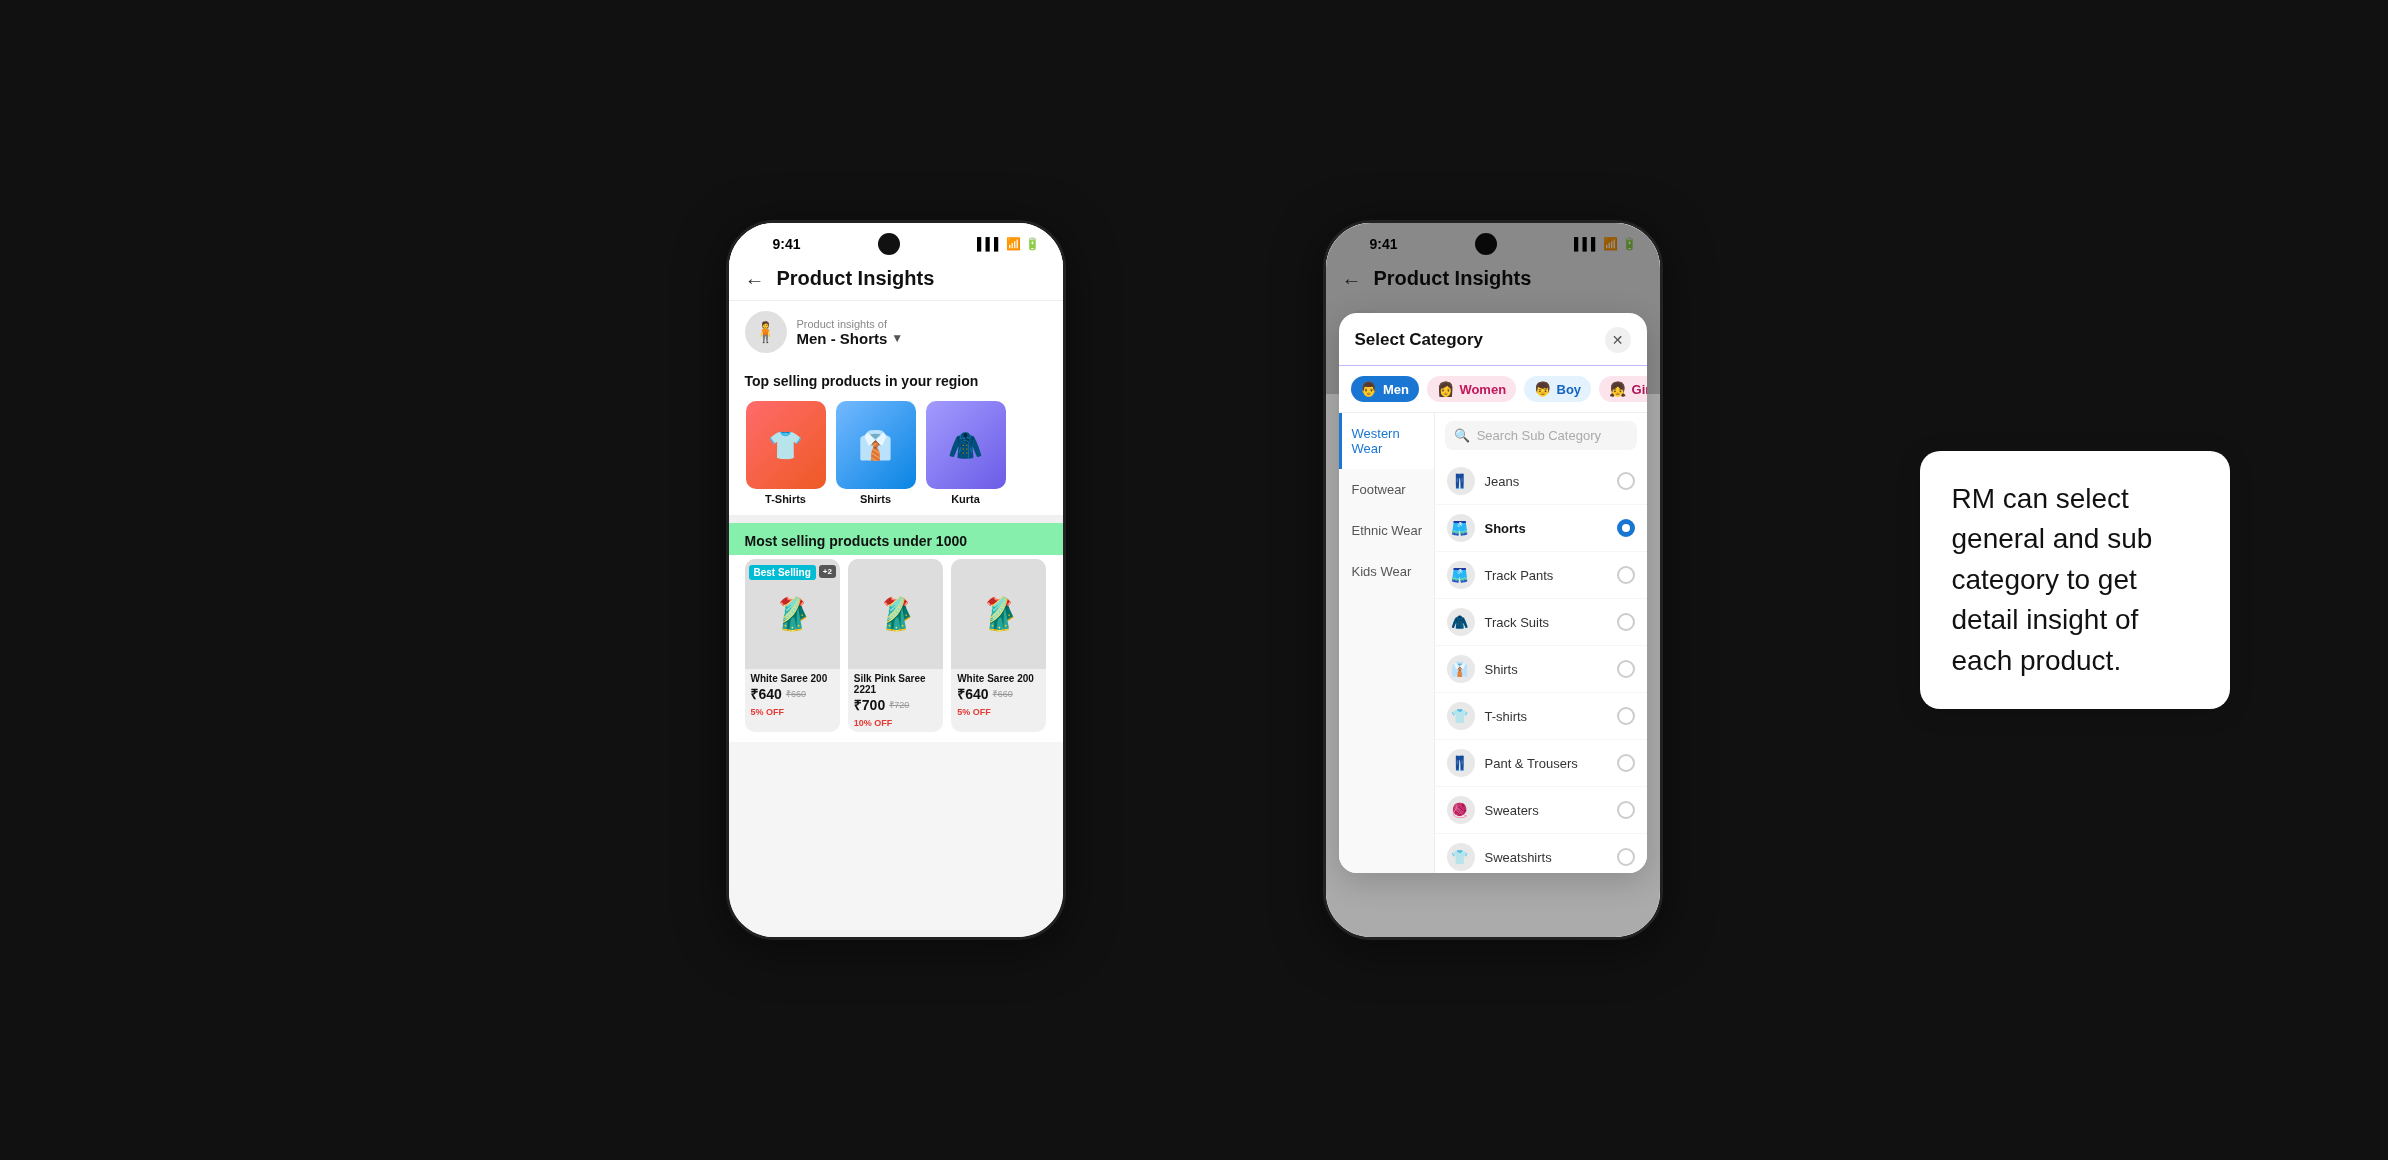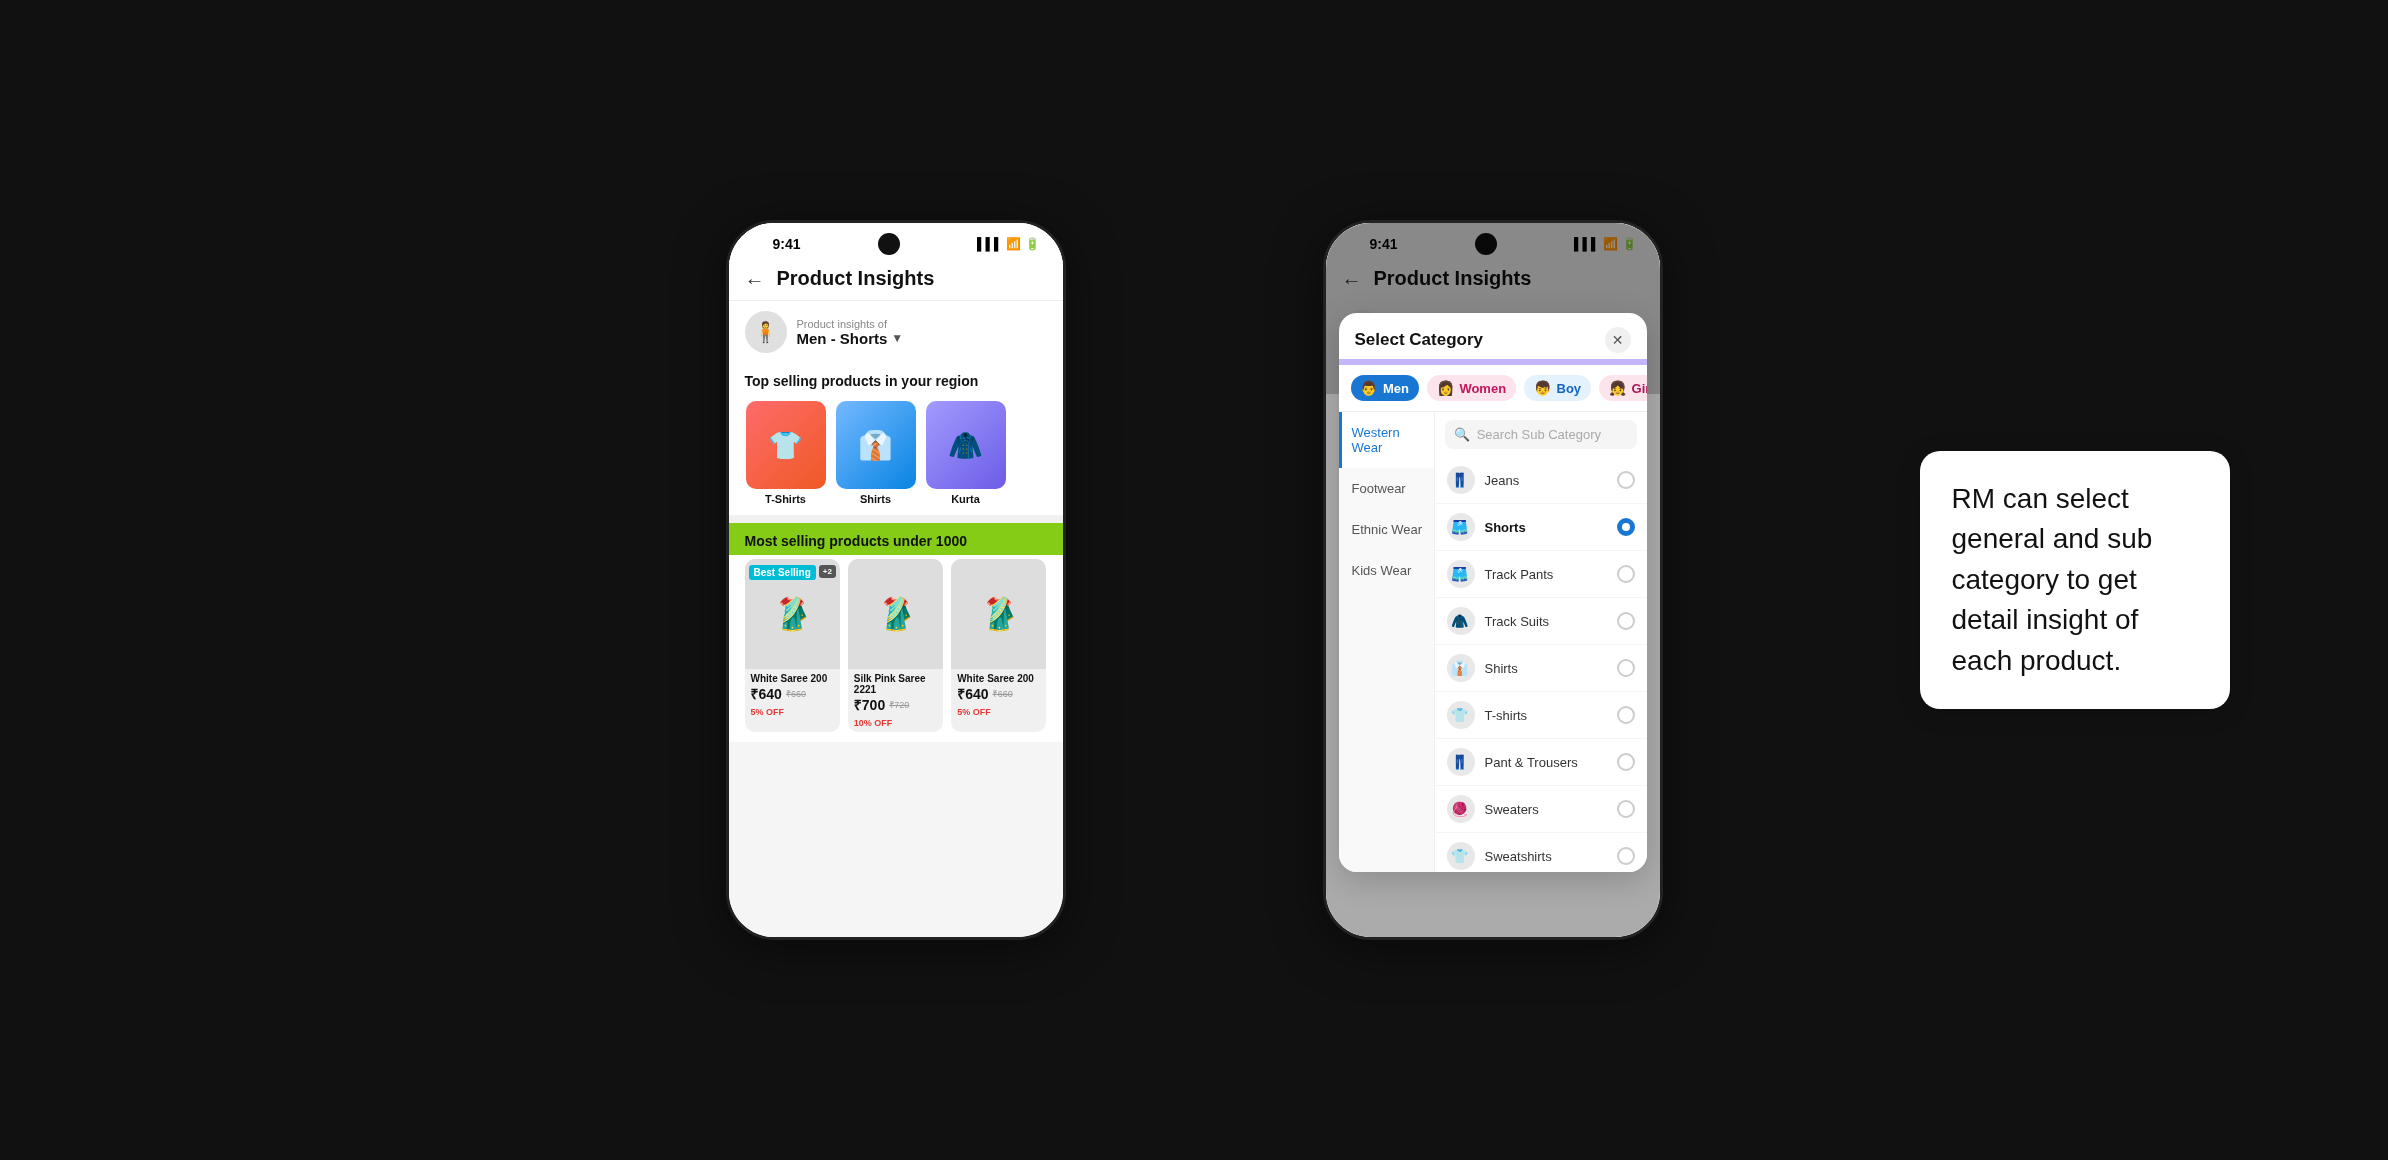--- a/index.html
+++ b/index.html
@@ -136,21 +136,21 @@
       display: flex; align-items: center; justify-content: center;
       font-size: 28px;
       overflow: hidden;
     }
     .product-name { font-size: 11px; font-weight: 600; color: #111; text-align: center; }
 
     
     .divider { height: 8px; background: #f0f0f0; }
 
     
-    .section2 { padding: 10px 16px 6px; font-size: 14px; font-weight: 700; color: #111; background: #84cc16; }
+    .section2 { padding: 10px 16px 6px; font-size: 14px; font-weight: 700; color: #111; background: #86efac; }
 
     
     .product-row2 {
       display: flex;
       gap: 8px;
       padding: 4px 16px 10px;
       background: #fff;
     }
     .product-card2 {
       width: 96px;
@@ -206,22 +206,22 @@
       border-radius: 18px;
       width: 308px;
       max-height: 580px;
       overflow: hidden;
       box-shadow: 0 8px 32px rgba(0,0,0,0.18);
     }
     .modal-header {
       display: flex;
       justify-content: space-between;
       align-items: center;
-      padding: 14px 16px 6px;
-      border-bottom: 6px solid #c4b5fd;
+      padding: 14px 16px 12px;
+      border-bottom: 1px solid #c4b5fd;
     }
     .modal-title { font-size: 17px; font-weight: 700; color: #111; }
     .modal-close {
       width: 26px; height: 26px;
       border-radius: 50%;
       background: #f0f0f0;
       display: flex; align-items: center; justify-content: center;
       font-size: 14px; color: #555; cursor: pointer;
     }
 

